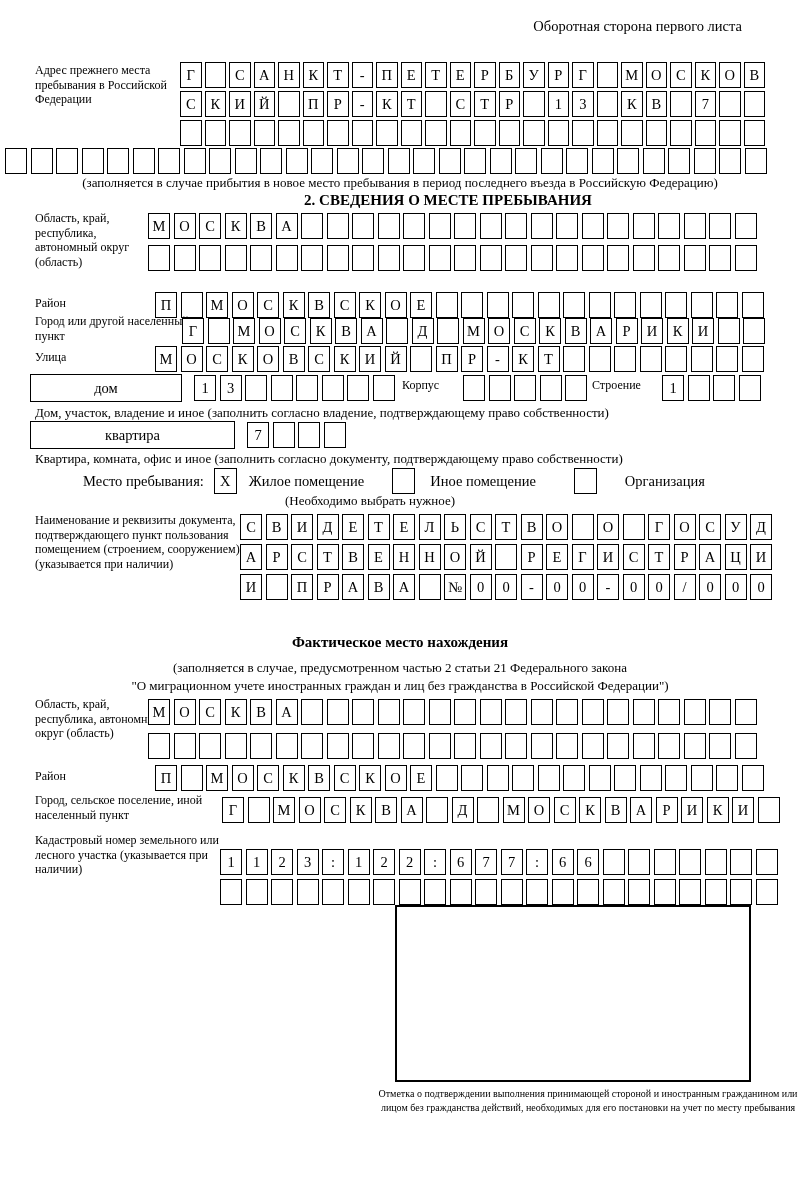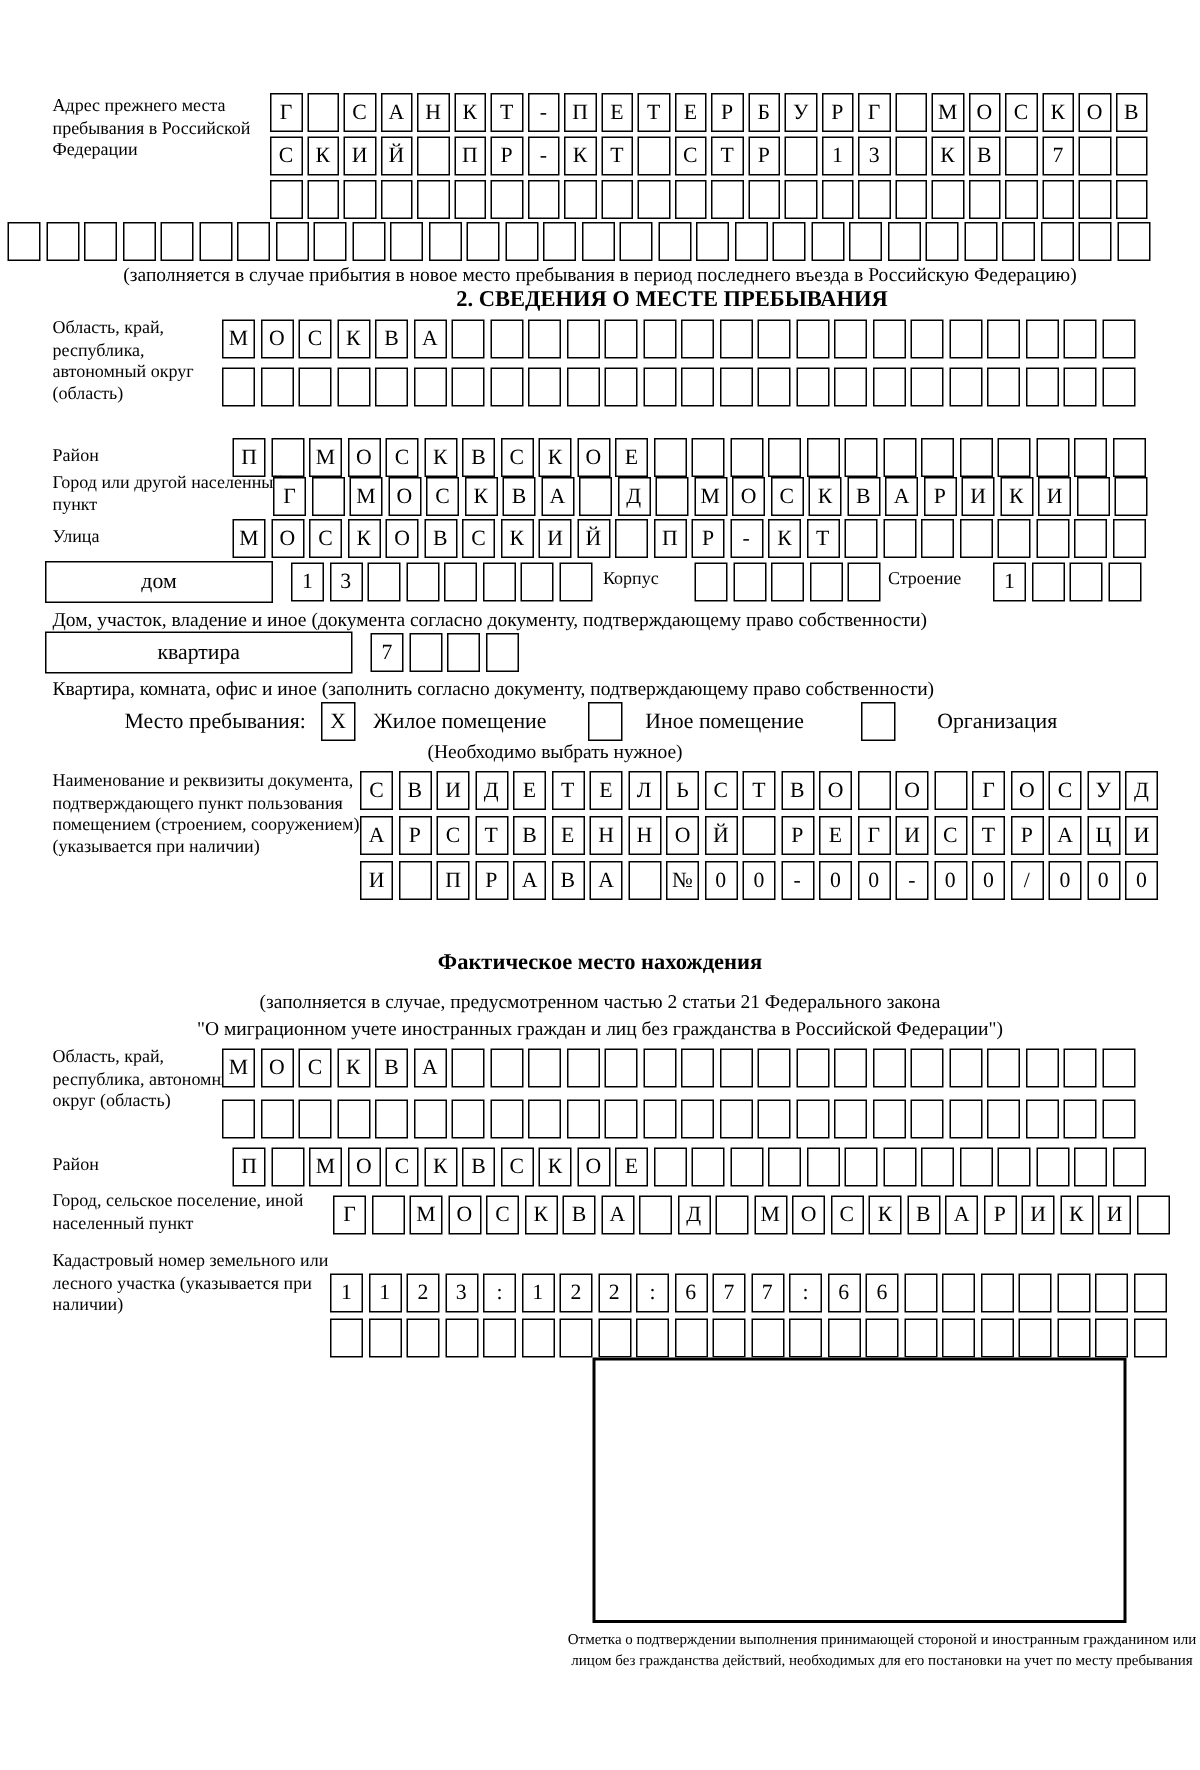--- a/index.html
+++ b/index.html
@@ -32,20 +32,21 @@
   }
   .mesto-row{display:flex;align-items:center;font-size:14.5px;margin-left:48px;}
   .bigbox{box-sizing:border-box;border:2px solid #000;background:#fff;}
   .marknote{text-align:center;font-size:10px;line-height:1.38;}
 </style>
 </head>
 <body>
 
 <div id="page">
 
+  <div class="abs hdr" style="top:18px;left:0;">Оборотная сторона первого листа</div>
 
   <div class="abs lbl" style="top:63px;left:35px;width:150px;">Адрес прежнего места пребывания в Российской Федерации</div>
   <div class="abs cells tight" style="top:62px;left:180px;">
       <span class="cell">Г</span>
       <span class="cell"></span>
       <span class="cell">С</span>
       <span class="cell">А</span>
       <span class="cell">Н</span>
       <span class="cell">К</span>
       <span class="cell">Т</span>
@@ -311,21 +312,21 @@
       <span class="cell"></span>
       <span class="cell"></span>
     </div>
   <div class="abs lbl" style="top:378px;left:592px;">Строение</div>
   <div class="abs cells" style="top:375px;left:662px;">
       <span class="cell">1</span>
       <span class="cell"></span>
       <span class="cell"></span>
       <span class="cell"></span>
     </div>
-  <div class="abs cap" style="top:405px;left:35px;">Дом, участок, владение и иное (документа согласно документу, подтверждающему право собственности)</div>
+  <div class="abs cap" style="top:405px;left:35px;">Дом, участок, владение и иное (заполнить согласно владение, подтверждающему право собственности)</div>
 
   <div class="abs labelbox" style="top:421px;left:30px;width:205px;">квартира</div>
   <div class="abs cells" style="top:422px;left:247px;">
       <span class="cell">7</span>
       <span class="cell"></span>
       <span class="cell"></span>
       <span class="cell"></span>
     </div>
   <div class="abs cap" style="top:451px;left:35px;">Квартира, комната, офис и иное (заполнить согласно документу, подтверждающему право собственности)</div>
 

